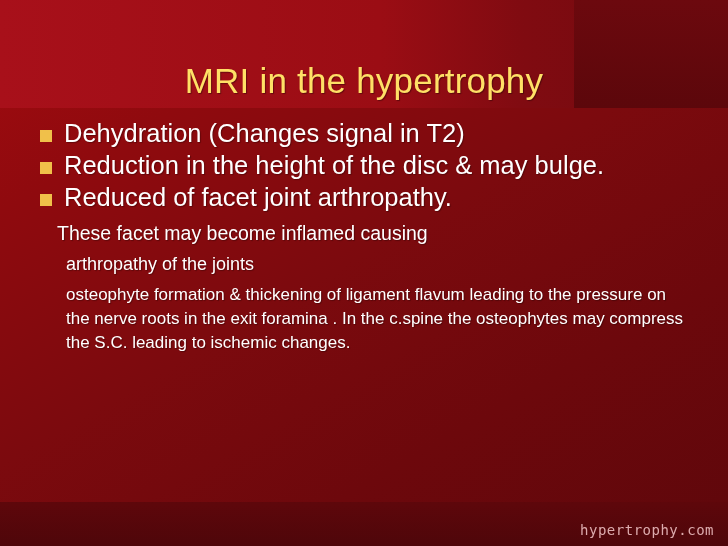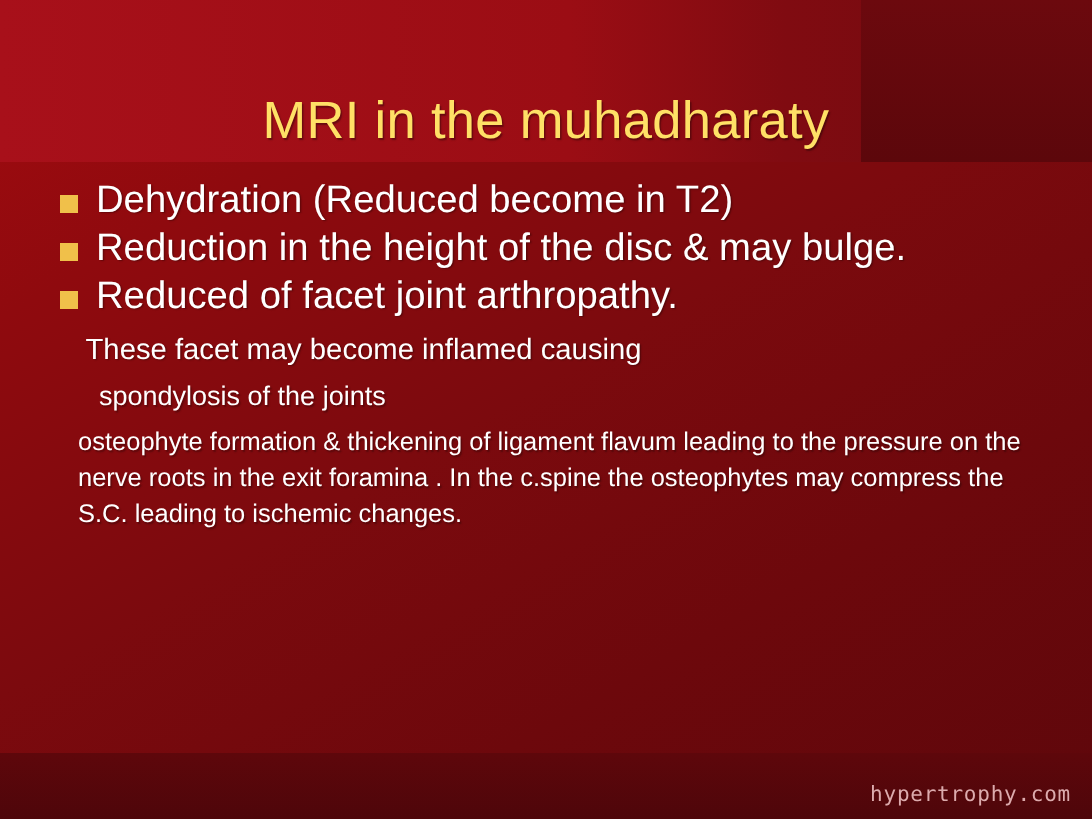--- a/index.html
+++ b/index.html
@@ -83,21 +83,21 @@
     padding: 8px 30px 0 57px;
     line-height: 1.3;
   }
   .sub2 {
     font-size: 18px;
     padding: 6px 30px 0 66px;
     line-height: 1.3;
   }
   .sub3 {
     font-size: 17px;
-    padding: 7px 40px 0 52px;
+    padding: 7px 40px 0 66px;
     line-height: 1.42;
   }
   .footer-band {
     position: absolute;
     left: 0;
     bottom: 0;
     width: 728px;
     height: 44px;
     background: linear-gradient(180deg, #5e070b 0%, #4e060a 100%);
   }
@@ -113,41 +113,41 @@
   }
 </style>
 </head>
 <body>
 
 <div class="slide">
 
   <div class="title-band"></div>
   <div class="title-band-inner"></div>
 
-  <h1 class="page-title">MRI in the muhadharaty</h1>
+  <h1 class="page-title">MRI in the hypertrophy</h1>
 
   <div class="body">
 
     <div class="bullet-row">
       <span class="bullet-marker"></span>
-      <span class="bullet-text">Dehydration (Reduced become in T2)</span>
+      <span class="bullet-text">Dehydration (Changes signal in T2)</span>
     </div>
 
     <div class="bullet-row">
       <span class="bullet-marker"></span>
       <span class="bullet-text">Reduction in the height of the disc &amp; may bulge.</span>
     </div>
 
     <div class="bullet-row">
       <span class="bullet-marker"></span>
       <span class="bullet-text">Reduced of facet joint arthropathy.</span>
     </div>
 
     <div class="sub-line sub1">These facet may become inflamed causing</div>
-    <div class="sub-line sub2">spondylosis of the joints</div>
+    <div class="sub-line sub2">arthropathy of the joints</div>
     <div class="sub-line sub3">osteophyte formation &amp; thickening of ligament flavum leading to the pressure on the nerve roots in the exit foramina . In the c.spine the osteophytes may compress the S.C. leading to ischemic changes.</div>
 
   </div>
 
   <div class="footer-band"></div>
   <div class="watermark">hypertrophy.com</div>
 
 </div>
 
 </body></html>

